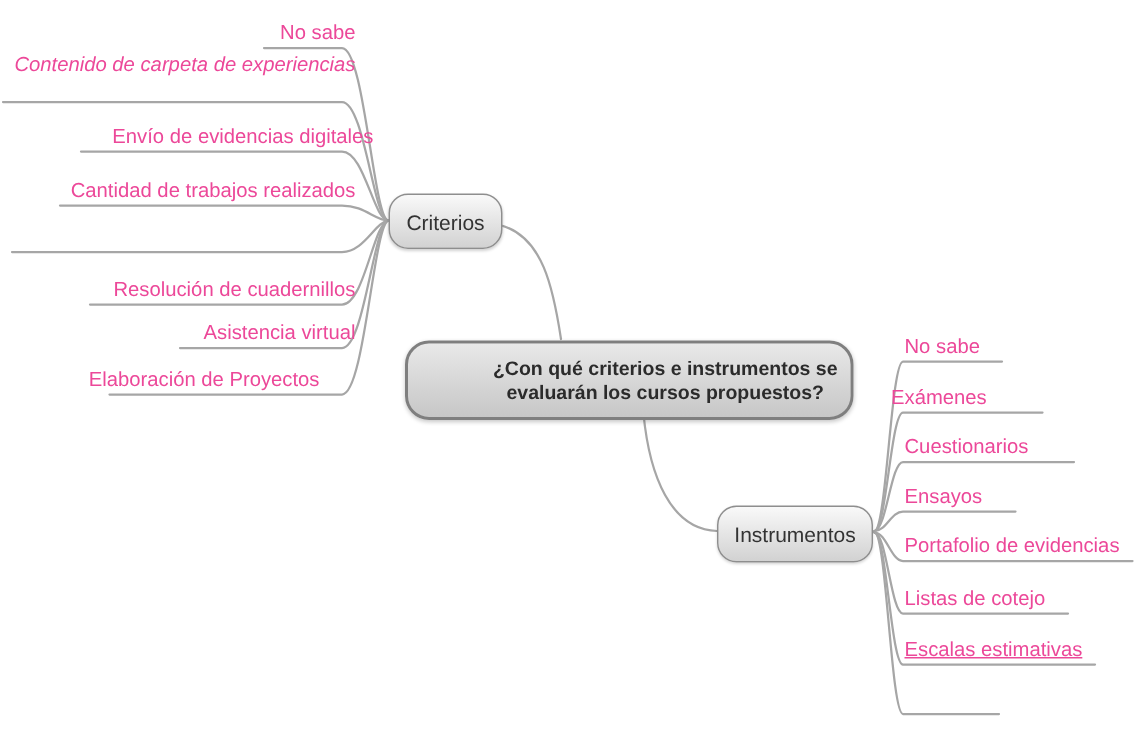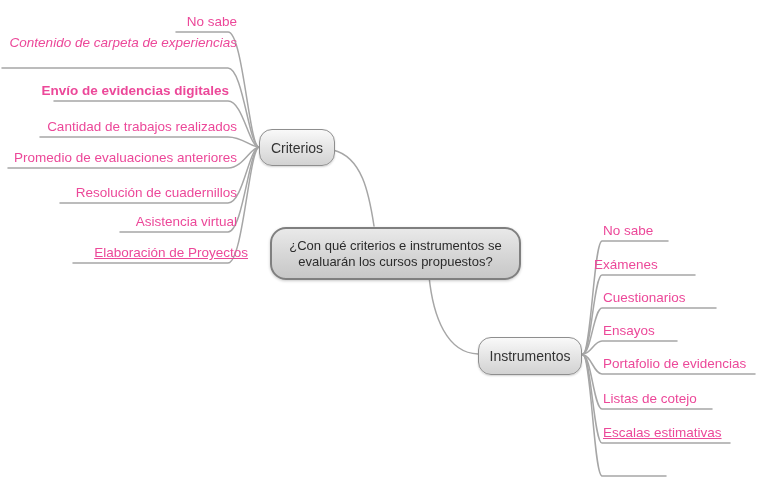--- a/index.html
+++ b/index.html
@@ -55,24 +55,25 @@
     left: 270px; top: 227px; width: 247px; height: 49px;
     display: flex;
     flex-direction: column;
     align-items: center;
     justify-content: center;
     border: 2px solid #7f7f7f;
     border-radius: 16px;
     background: linear-gradient(to bottom, #e9e9e9 0%, #d9d9d9 45%, #c7c7c7 100%);
     box-shadow: 0 1px 3px rgba(0,0,0,0.22);
     font-size: 13px;
-    font-weight: normal;
+    font-weight: bold;
     color: #2b2b2b;
     text-align: center;
     line-height: 16px;
+    padding-left: 48px;
   }
 </style>
 </head>
 <body>
 
 <div id="stage">
 
   <svg id="connector-layer" viewBox="0 0 757 487" xmlns="http://www.w3.org/2000/svg">
 
     <path d="M176,32 H228 C243,32 249,147 259,147"></path>
@@ -104,26 +105,25 @@
 
   <div class="node node-criterios">
     <span>Criterios</span>
   </div>
   <div class="node node-instrumentos">
     <span>Instrumentos</span>
   </div>
 
   <div class="leaf-label leaf-left" style="right:520px; top:13px;">No sabe</div>
   <div class="leaf-label leaf-left" style="right:520px; top:34px;font-style:italic;">Contenido de carpeta de experiencias</div>
-  <div class="leaf-label leaf-left" style="right:528px; top:82px;font-weight:bold;">Envío de evidencias digitales</div>
+  <div class="leaf-label leaf-left" style="right:508px; top:82px;">Envío de evidencias digitales</div>
   <div class="leaf-label leaf-left" style="right:520px; top:118px;text-align:center;">Cantidad de trabajos realizados</div>
-  <div class="leaf-label leaf-left" style="right:520px; top:149px;">Promedio de evaluaciones anteriores</div>
   <div class="leaf-label leaf-left" style="right:520px; top:184px;margin-left:12px;">Resolución de cuadernillos</div>
   <div class="leaf-label leaf-left" style="right:520px; top:213px;">Asistencia virtual</div>
-  <div class="leaf-label leaf-left" style="right:509px; top:244px;text-decoration:underline;">Elaboración de Proyectos</div>
+  <div class="leaf-label leaf-left" style="right:544px; top:244px;">Elaboración de Proyectos</div>
 
   <div class="leaf-label leaf-right" style="left:603px; top:222px;">No sabe</div>
   <div class="leaf-label leaf-right" style="left:594px; top:256px;">Exámenes</div>
   <div class="leaf-label leaf-right" style="left:603px; top:289px;">Cuestionarios</div>
   <div class="leaf-label leaf-right" style="left:603px; top:322px;">Ensayos</div>
   <div class="leaf-label leaf-right" style="left:603px; top:355px;">Portafolio de evidencias</div>
   <div class="leaf-label leaf-right" style="left:603px; top:390px;">Listas de cotejo</div>
   <div class="leaf-label leaf-right" style="left:603px; top:424px;text-decoration:underline;">Escalas estimativas</div>
   <div class="leaf-label leaf-right" style="left:603px; top:457px;margin-top:33px;">Rúbricas</div>
 

